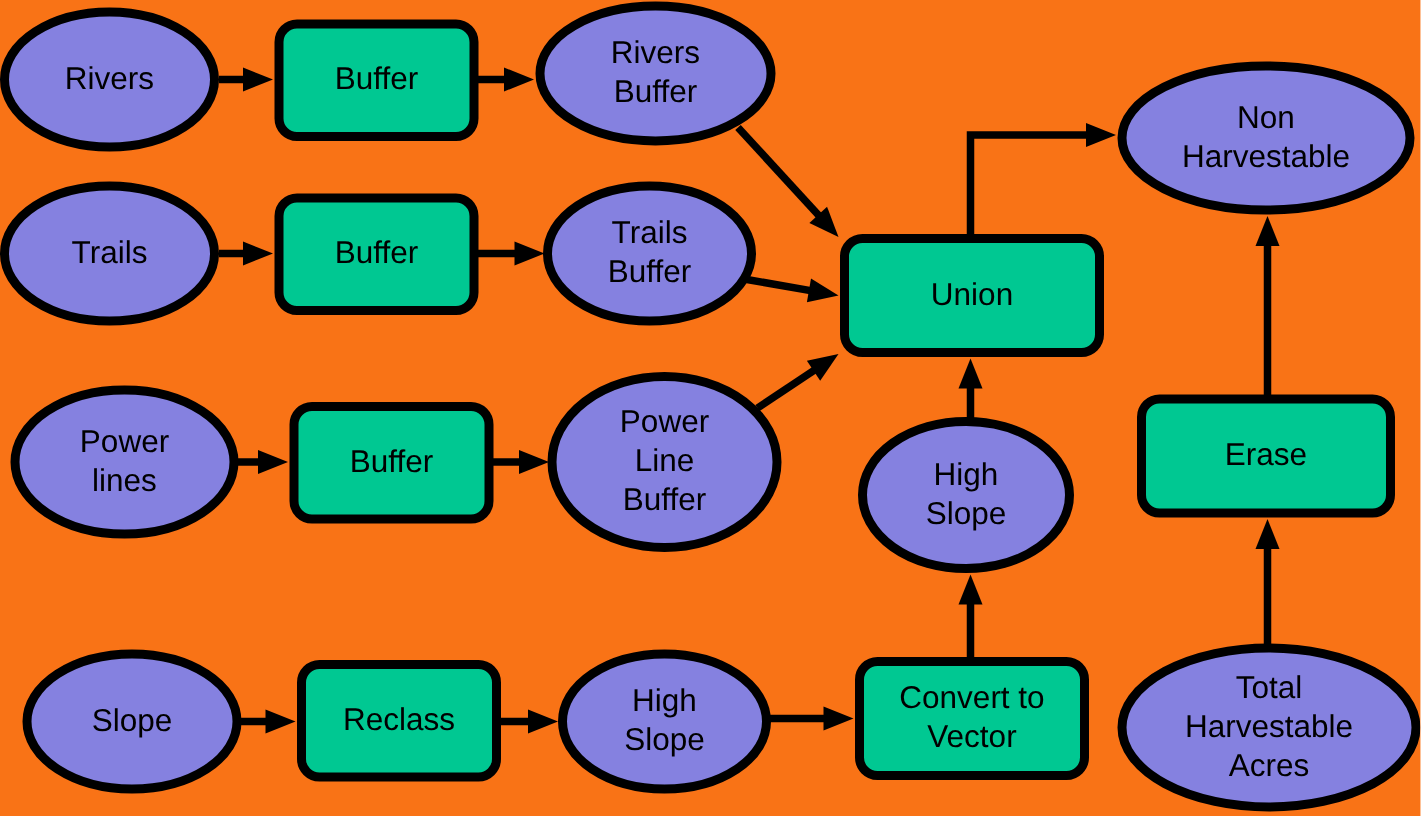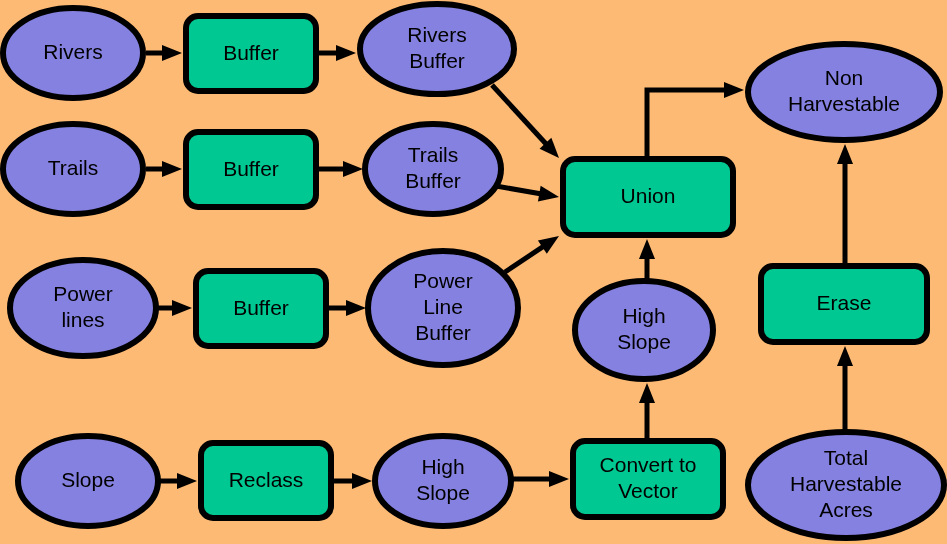--- a/index.html
+++ b/index.html
@@ -10,21 +10,21 @@
   body {
     width: 947px;
     height: 544px;
     overflow: hidden;
     font-family: "Liberation Sans", sans-serif;
   }
   #flow-root {
     position: relative;
     width: 947px;
     height: 544px;
-    background: #fdba74;
+    background: #f97316;
   }
   svg#flowchart {
     display: block;
     width: 947px;
     height: 544px;
   }
   .node-shape {
     stroke: #000000;
     stroke-width: 6;
     stroke-linejoin: round;

